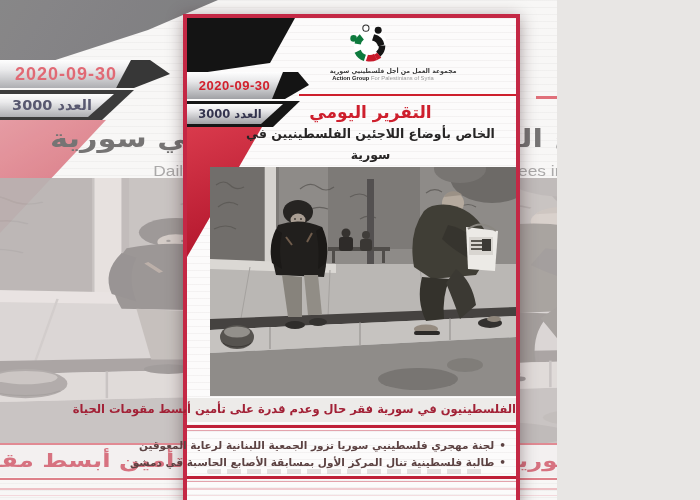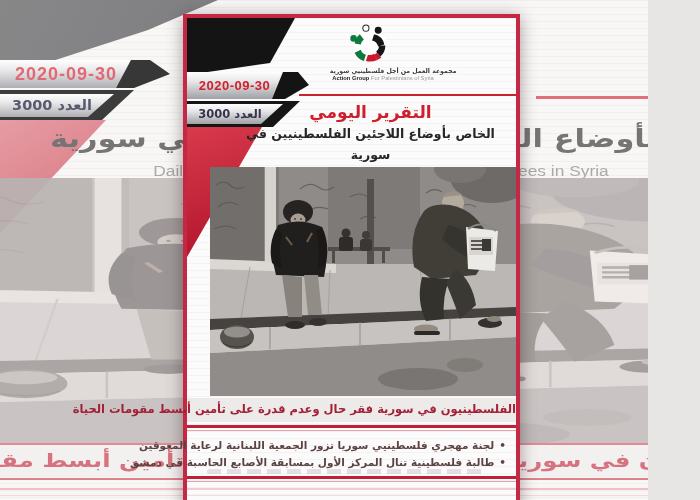--- a/index.html
+++ b/index.html
@@ -1,16 +1,16 @@
 <!DOCTYPE html>
 <html><head>
 <meta charset="utf-8">
 <style>
   html,body{margin:0;padding:0;background:#e8e6e4;}
-  #stage{position:relative;width:648px;height:500px;overflow:hidden;background:#f7f6f5;
+  #stage{position:relative;width:557px;height:500px;overflow:hidden;background:#f7f6f5;
          font-family:"DejaVu Sans",sans-serif;}
   .abs{position:absolute;}
   .latin{font-family:"Liberation Sans",sans-serif;}
   .nowrap{white-space:nowrap;}
   .pinstripe{background-image:repeating-linear-gradient(180deg,rgba(170,160,160,.10) 0 1px,transparent 1px 7px);}
   
   #bg{position:absolute;inset:0;filter:blur(0.5px);}
   .bg-gray-poly{left:0;top:0;width:222px;height:80px;background:linear-gradient(120deg,#737274,#68676a);
     clip-path:polygon(0 0,218px 0,148px 30px,0 78px);}
   .silver{background:linear-gradient(180deg,#fefefe 0%,#e7e7e9 35%,#a0a1a5 100%);}

